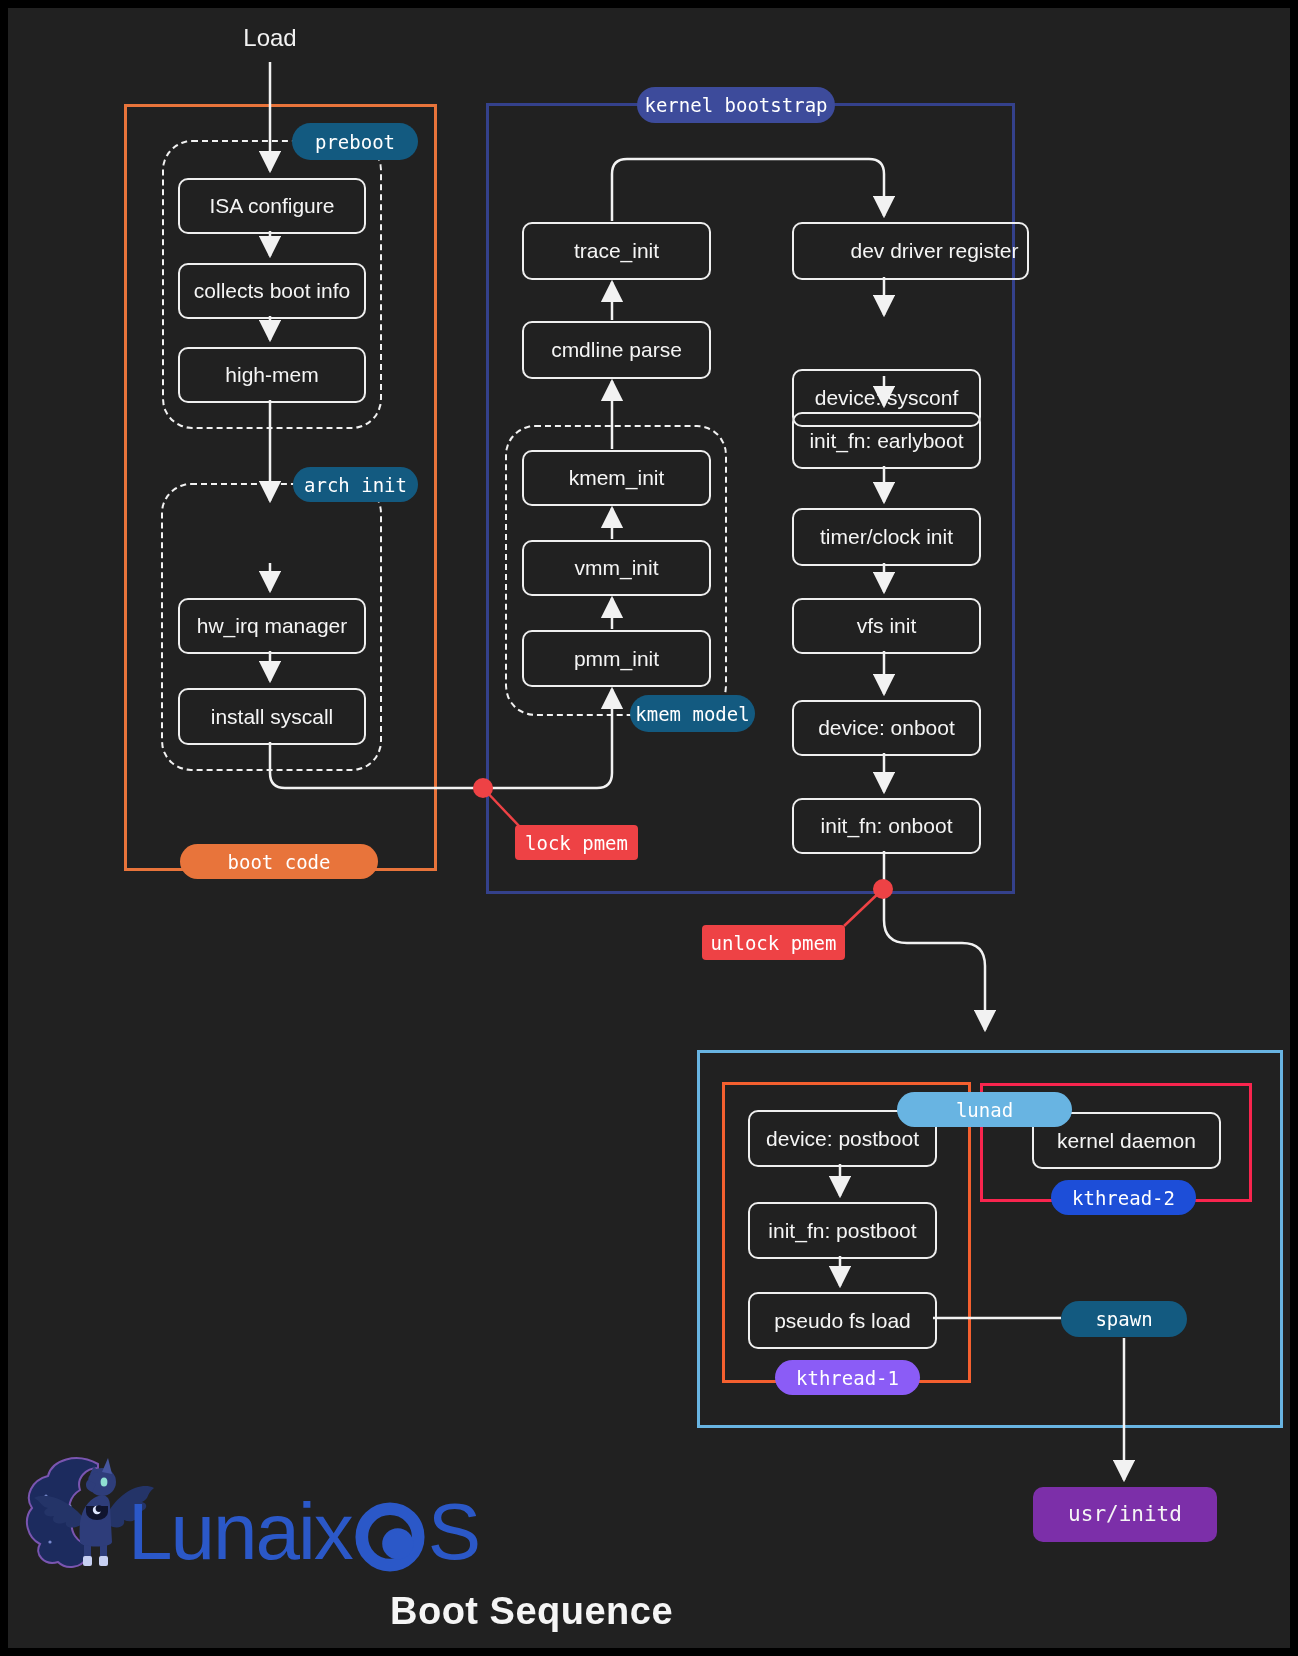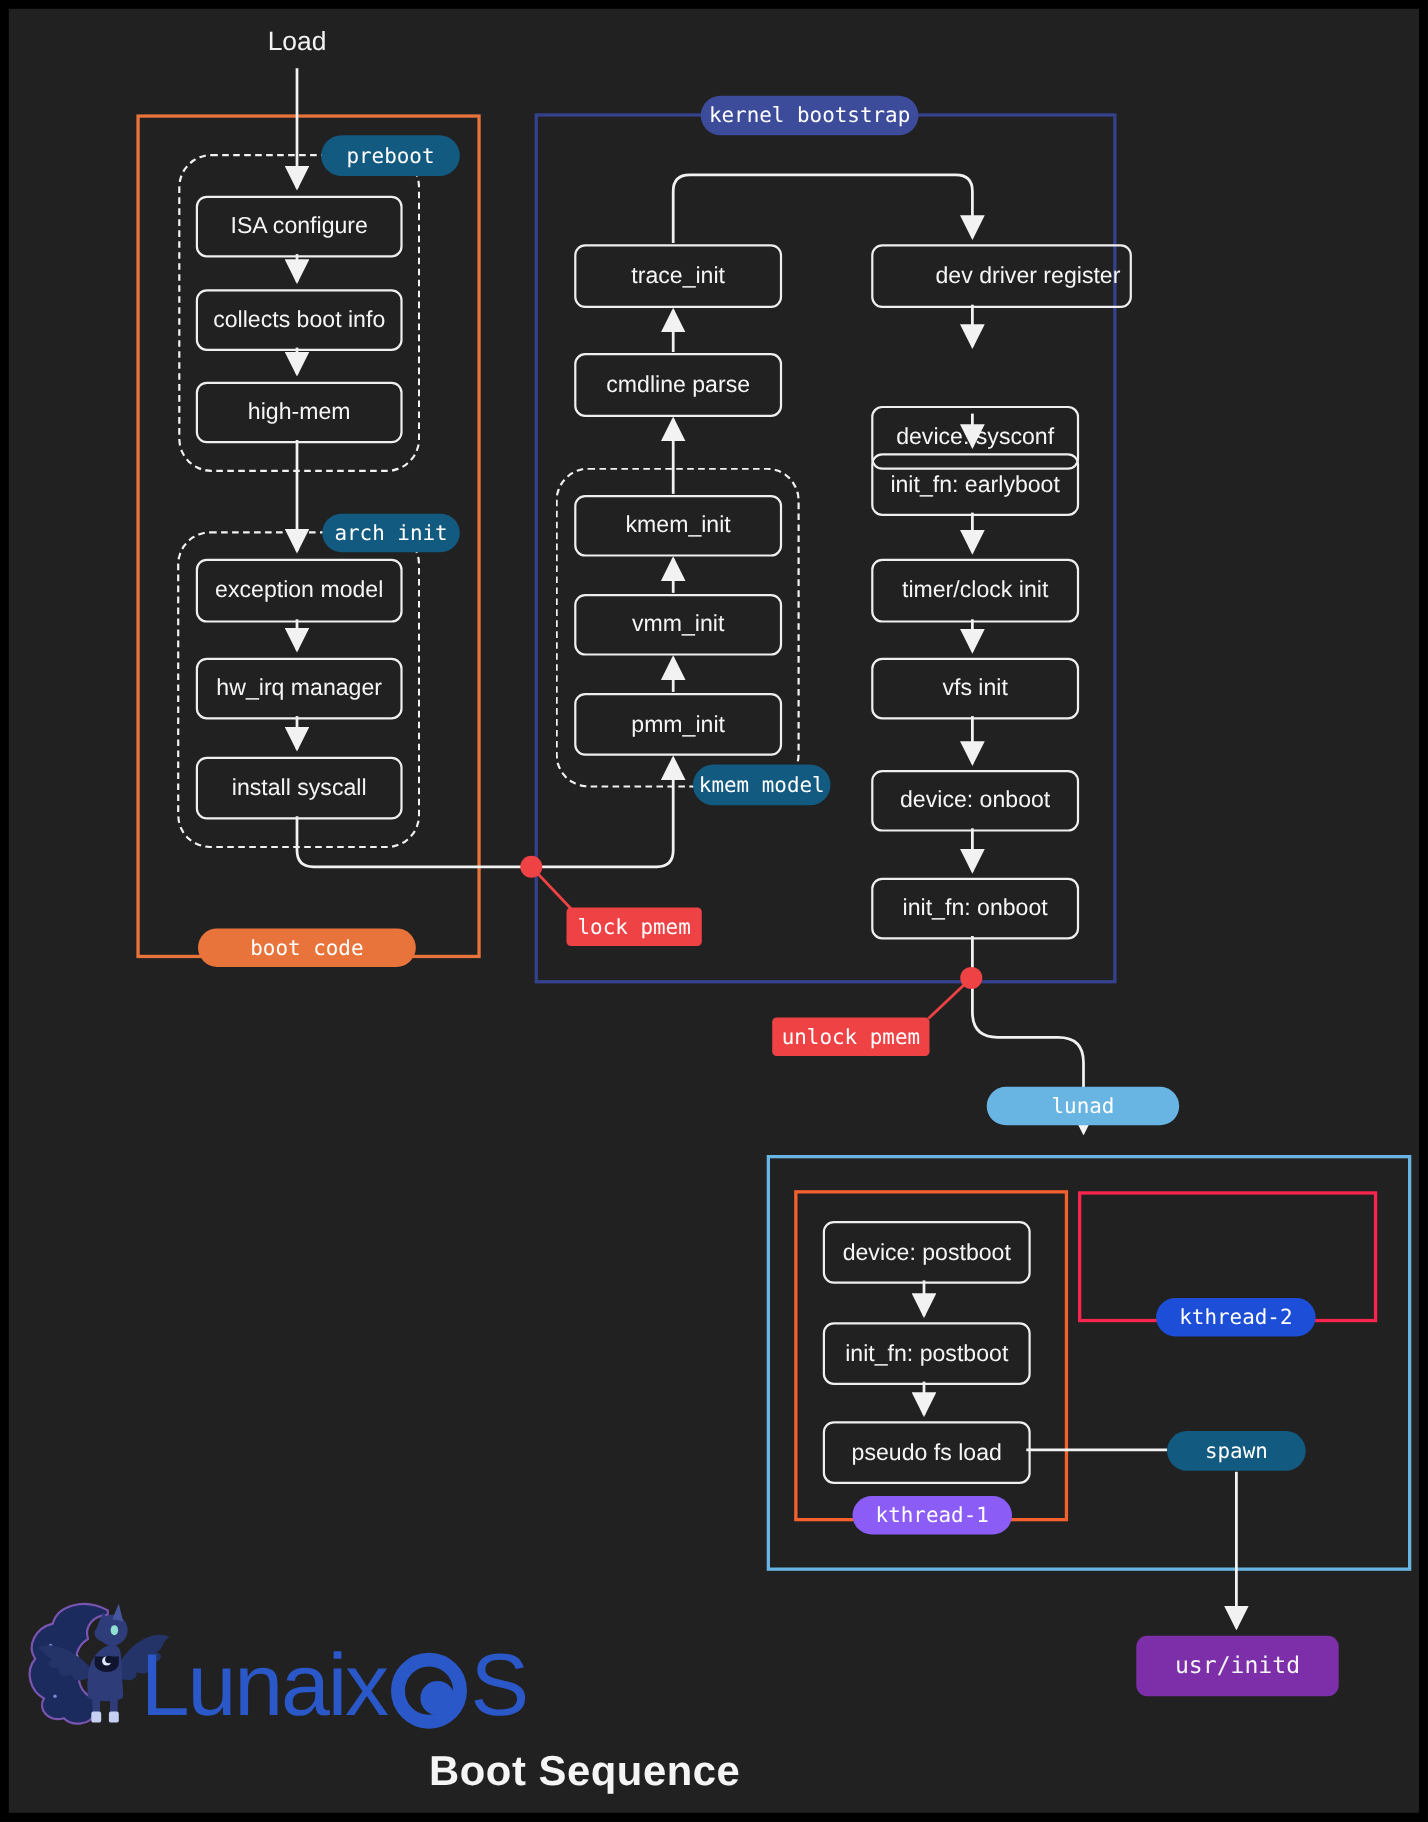--- a/index.html
+++ b/index.html
@@ -92,21 +92,20 @@
     <circle cx="483" cy="788" r="10" fill="#ee4245"></circle>
     <circle cx="883" cy="889" r="10" fill="#ee4245"></circle>
   </svg>
 
   <div class="load-label">Load</div>
 
   <div class="node" style="left:178px;top:178px;width:184px;height:52px;">ISA configure</div>
   <div class="node" style="left:178px;top:263px;width:184px;height:52px;">collects boot info</div>
   <div class="node" style="left:178px;top:347px;width:184px;height:52px;">high-mem</div>
 
-  <div class="node" style="left:178px;top:508px;width:184px;height:54px;">exception model</div>
   <div class="node" style="left:178px;top:598px;width:184px;height:52px;">hw_irq manager</div>
   <div class="node" style="left:178px;top:688px;width:184px;height:53px;">install syscall</div>
 
   <div class="node" style="left:522px;top:222px;width:185px;height:54px;">trace_init</div>
   <div class="node" style="left:522px;top:321px;width:185px;height:54px;">cmdline parse</div>
   <div class="node" style="left:522px;top:450px;width:185px;height:52px;">kmem_init</div>
   <div class="node" style="left:522px;top:540px;width:185px;height:52px;">vmm_init</div>
   <div class="node" style="left:522px;top:630px;width:185px;height:53px;">pmm_init</div>
 
   <div class="node" style="left:792px;top:222px;width:185px;height:54px;padding-left:48px;">dev driver register</div>
@@ -114,30 +113,31 @@
   <div class="node" style="left:792px;top:412px;width:185px;height:53px;">init_fn: earlyboot</div>
   <div class="node" style="left:792px;top:508px;width:185px;height:54px;">timer/clock init</div>
   <div class="node" style="left:792px;top:598px;width:185px;height:52px;">vfs init</div>
   <div class="node" style="left:792px;top:700px;width:185px;height:52px;">device: onboot</div>
   <div class="node" style="left:792px;top:798px;width:185px;height:52px;">init_fn: onboot</div>
 
   <div class="node" style="left:748px;top:1110px;width:185px;height:53px;">device: postboot</div>
   <div class="node" style="left:748px;top:1202px;width:185px;height:53px;text-align:right;">init_fn: postboot</div>
   <div class="node" style="left:748px;top:1292px;width:185px;height:53px;">pseudo fs load</div>
 
+  <div class="node" style="left:1032px;top:1112px;width:185px;height:53px;">kernel daemon</div>
 
   <div class="node purple" style="left:1033px;top:1487px;width:184px;height:55px;border:none;border-radius:10px;
               font-family:'DejaVu Sans Mono',monospace;font-size:21px;">usr/initd</div>
 
   <div class="pill teal" style="left:292px;top:123px;width:126px;height:37px;">preboot</div>
   <div class="pill teal" style="left:293px;top:467px;width:125px;height:35px;">arch init</div>
   <div class="pill orange" style="left:180px;top:844px;width:198px;height:35px;">boot code</div>
   <div class="pill navy" style="left:637px;top:87px;width:198px;height:36px;">kernel bootstrap</div>
   <div class="pill teal" style="left:630px;top:695px;width:125px;height:37px;">kmem model</div>
-  <div class="pill lblue" style="left:897px;top:988px;width:175px;height:35px;">lunad</div>
+  <div class="pill lblue" style="left:897px;top:1092px;width:175px;height:35px;">lunad</div>
   <div class="pill orange2" style="left:775px;top:1360px;width:145px;height:35px;">kthread-1</div>
   <div class="pill crimson" style="left:1051px;top:1180px;width:145px;height:35px;">kthread-2</div>
   <div class="pill teal" style="left:1061px;top:1301px;width:126px;height:36px;">spawn</div>
 
   <div class="tag redbg" style="left:515px;top:825px;width:123px;height:35px;">lock pmem</div>
   <div class="tag redbg" style="left:702px;top:925px;width:143px;height:35px;">unlock pmem</div>
 
   <svg class="mascot" width="135" height="125" viewBox="0 0 135 125">
 
     <path d="M74,14 C52,2 28,10 24,26 C8,30 0,46 8,58 C-2,70 4,88 16,94 C10,104 20,116 34,112 C42,120 58,118 62,108 L66,96 C52,92 46,82 48,70 C42,58 46,46 56,40 C52,28 62,18 74,18 Z" fill="#1c2b5e" stroke="#7a55b0" stroke-width="2"></path>

